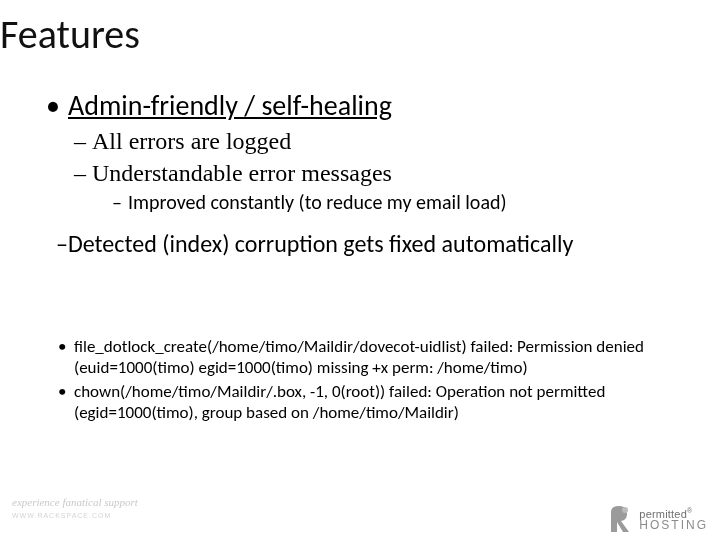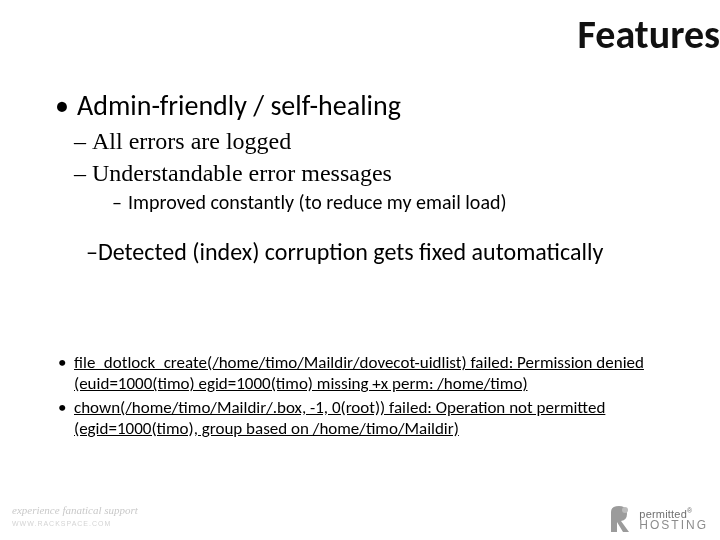--- a/index.html
+++ b/index.html
@@ -16,62 +16,62 @@
     position: relative;
     width: 720px;
     height: 540px;
     box-sizing: border-box;
   }
   .title {
     position: absolute;
     top: 10px;
     left: 0;
     width: 100%;
-    text-align: right;
+    text-align: left;
     font-size: 40px;
-    font-weight: 700;
+    font-weight: 400;
     color: #111;
   }
   .body {
     position: absolute;
     top: 90px;
     left: 46px;
     right: 46px;
   }
   .lvl1 {
     font-size: 28px;
-    margin: 0 0 6px 9px;
+    margin: 0 0 6px 0;
     line-height: 1.15;
+    text-decoration: underline;
   }
   .lvl1 .bullet { display:inline-block; width: 22px; }
   .lvl2 {
     font-size: 24px;
     margin: 0 0 4px 28px;
     line-height: 1.15;
     font-family: Liberation Serif, serif;
   }
   .lvl2 .dash { display:inline-block; width: 18px; }
   .lvl3 {
     font-size: 20px;
-    margin: 2px 0 24px 66px;
+    margin: 2px 0 16px 66px;
     line-height: 1.15;
   }
   .lvl3 .dash { display:inline-block; width: 16px; }
   .lvl2b {
     font-size: 24px;
-    margin: 0 0 4px 40px;
+    margin: 0 0 4px 10px;
     line-height: 1.15;
     max-width: 560px;
   }
   .small-block {
     position: absolute;
-    top: 352px;
+    top: 336px;
     left: 46px;
     right: 46px;
-    text-decoration: underline;
   }
   .sm {
     font-size: 17px;
     line-height: 1.25;
     margin: 0 0 2px 0;
     padding-left: 28px;
     text-indent: -16px;
   }
   .sm .bullet { display:inline-block; width:16px; text-indent:0; }
 
@@ -92,21 +92,21 @@
     line-height: 1;
     color: #555;
     letter-spacing: 0.2px;
   }
   .logo-text .l2 { font-size: 12px; letter-spacing: 2px; color:#777; }
 
   
   .tagline {
     position: absolute;
     left: 12px;
-    bottom: 12px;
+    bottom: 20px;
     font-family: Georgia, 'Times New Roman', serif;
     font-style: italic;
     font-size: 11px;
     color: #c9c9c9;
     line-height: 1.1;
   }
   .tagline .url {
     font-family: Arial, sans-serif;
     font-style: normal;
     font-size: 7px;

